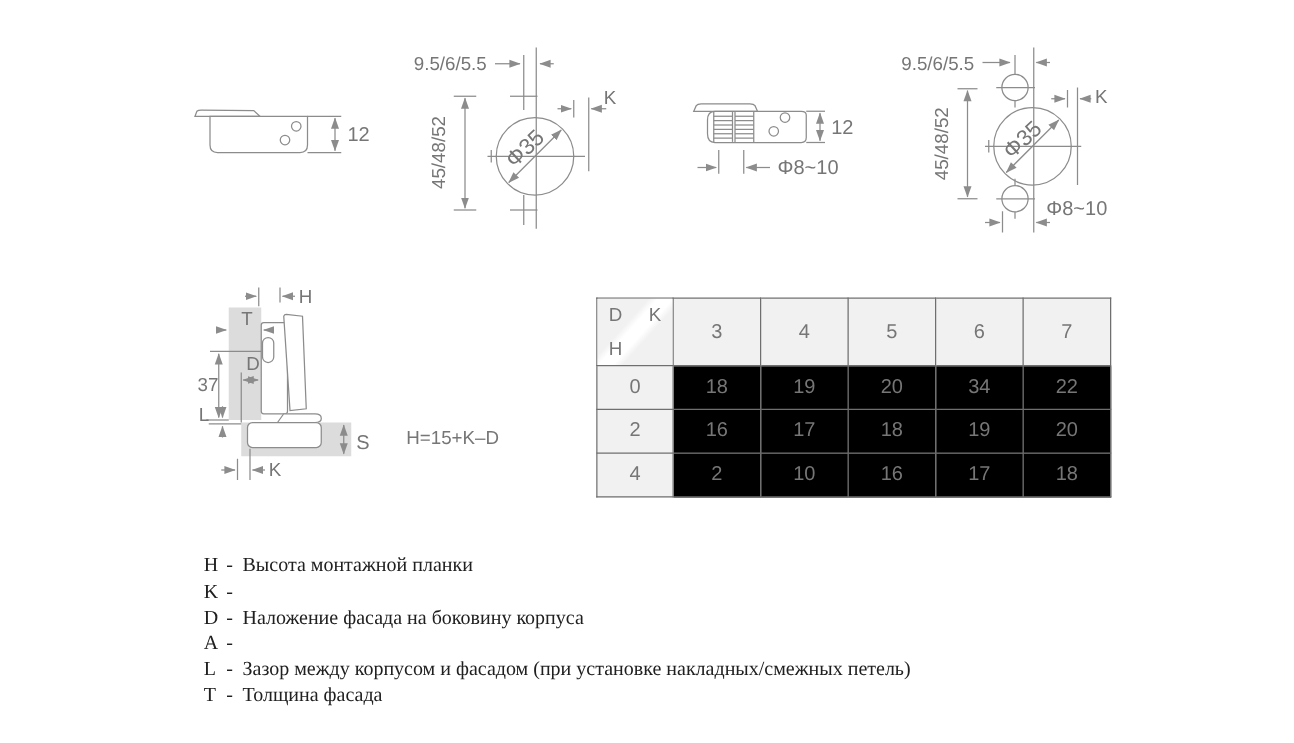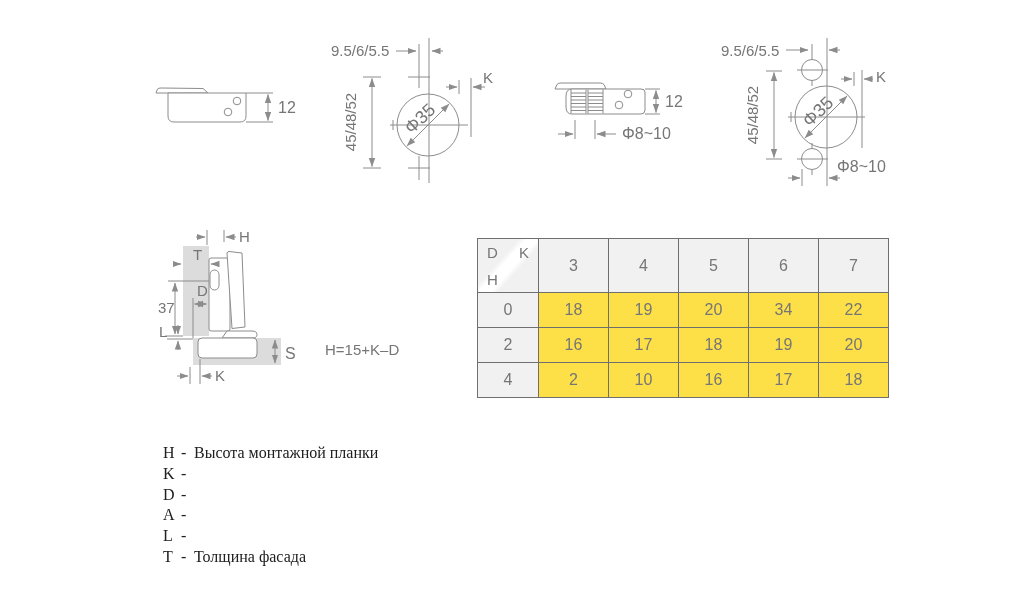--- a/index.html
+++ b/index.html
@@ -10,21 +10,21 @@
   .wht{stroke:#8c8c8c;stroke-width:1;fill:#ffffff;}
   .panel{fill:#dcdcdc;stroke:none;}
   text.dim{fill:#767676;font-family:"Liberation Sans",sans-serif;font-size:15px;}
   text.dim-lg{fill:#767676;font-family:"Liberation Sans",sans-serif;font-size:16px;}
   text.phi{fill:#767676;font-family:"Liberation Sans",sans-serif;font-size:18px;}
   
   .otable{position:absolute;left:477px;top:238px;border-collapse:collapse;table-layout:fixed;
           width:412px;color:#767676;font-size:16px;}
   .otable td{border:1px solid #6f6f6f;text-align:center;vertical-align:middle;padding:0;}
   .otable tr.hdr td{height:53px;background:#f1f1f1;}
-  .otable tr.data td{height:34px;background:#fde047;}
+  .otable tr.data td{height:34px;background:#000000;}
   .otable tr.data td.rowhead{background:#f1f1f1;}
   .corner{position:relative;width:100%;height:53px;font-size:15px;
     background:linear-gradient(132deg,#f1f1f1 0%,#f1f1f1 38%,#ffffff 45%,#ffffff 56%,#f1f1f1 63%,#f1f1f1 100%);}
   .corner span{position:absolute;}
   .corner .cd{top:5px;left:9px;}
   .corner .ck{top:5px;right:9px;}
   .corner .ch{bottom:4px;left:9px;}
   
   .legend{position:absolute;left:163px;top:444px;font-family:"Liberation Serif",serif;
           font-size:16px;color:#202020;}
@@ -285,28 +285,30 @@
       <span class="sep">-</span>
       <span class="desc">Высота монтажной планки</span>
     </div>
     <div class="legend-row">
       <span class="lt">K</span>
       <span class="sep">-</span>
     </div>
     <div class="legend-row">
       <span class="lt">D</span>
       <span class="sep">-</span>
+      <span class="desc">Наложение фасада на боковину корпуса</span>
     </div>
     <div class="legend-row">
       <span class="lt">A</span>
       <span class="sep">-</span>
     </div>
     <div class="legend-row">
       <span class="lt">L</span>
       <span class="sep">-</span>
+      <span class="desc">Зазор между корпусом и фасадом (при установке накладных/смежных петель)</span>
     </div>
     <div class="legend-row">
       <span class="lt">T</span>
       <span class="sep">-</span>
       <span class="desc">Толщина фасада</span>
     </div>
   </div>
 
 </div>
 

